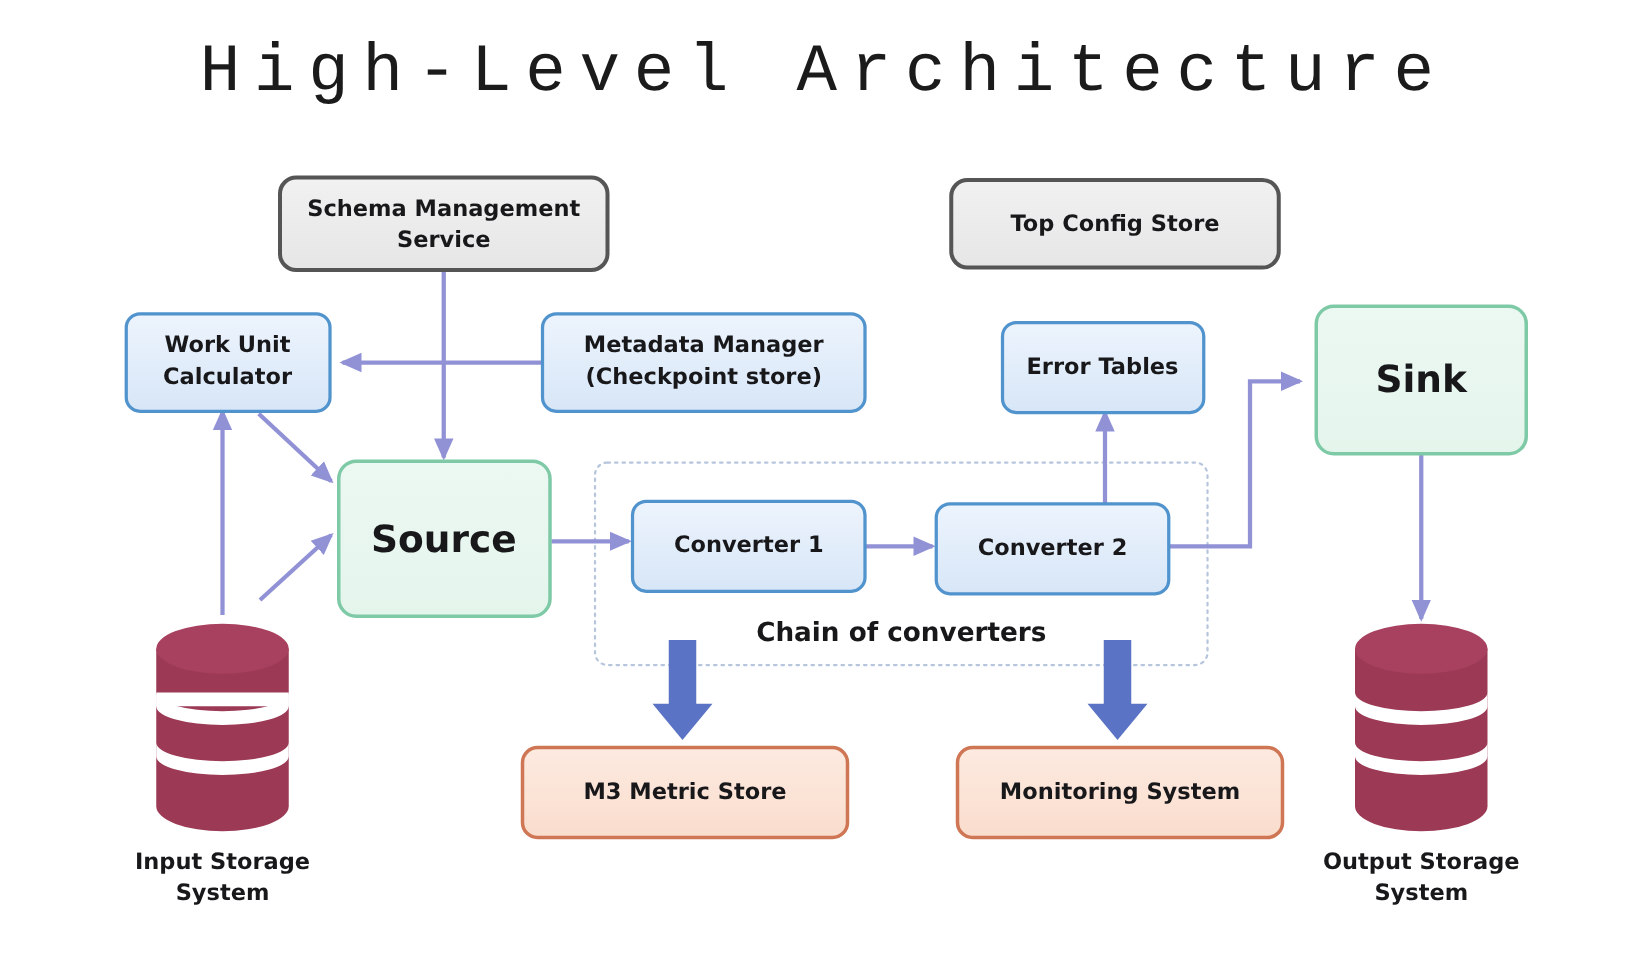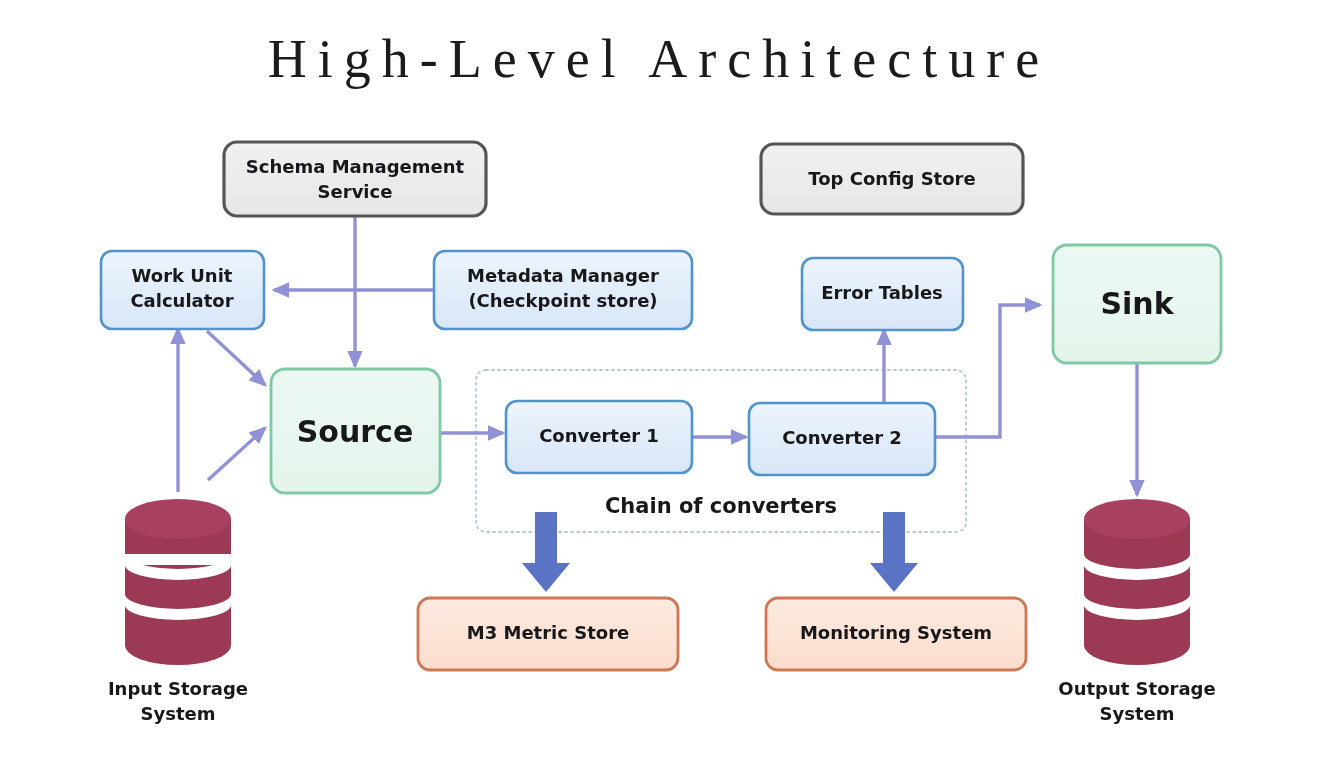--- a/index.html
+++ b/index.html
@@ -13,21 +13,21 @@
     position: relative;
     overflow: hidden;
     font-family: "DejaVu Sans", "Liberation Sans", sans-serif;
   }
   #diagram-title {
     position: absolute;
     top: 28px;
     left: 0;
     width: 100%;
     text-align: center;
-    font-family: Liberation Serif, serif;
+    font-family: Liberation Mono, monospace;
     font-size: 54px;
     font-weight: 300;
     letter-spacing: 11px;
     color: #1b1b1b;
     white-space: pre;
   }
   svg#architecture-canvas {
     position: absolute;
     top: 0;
     left: 0;

